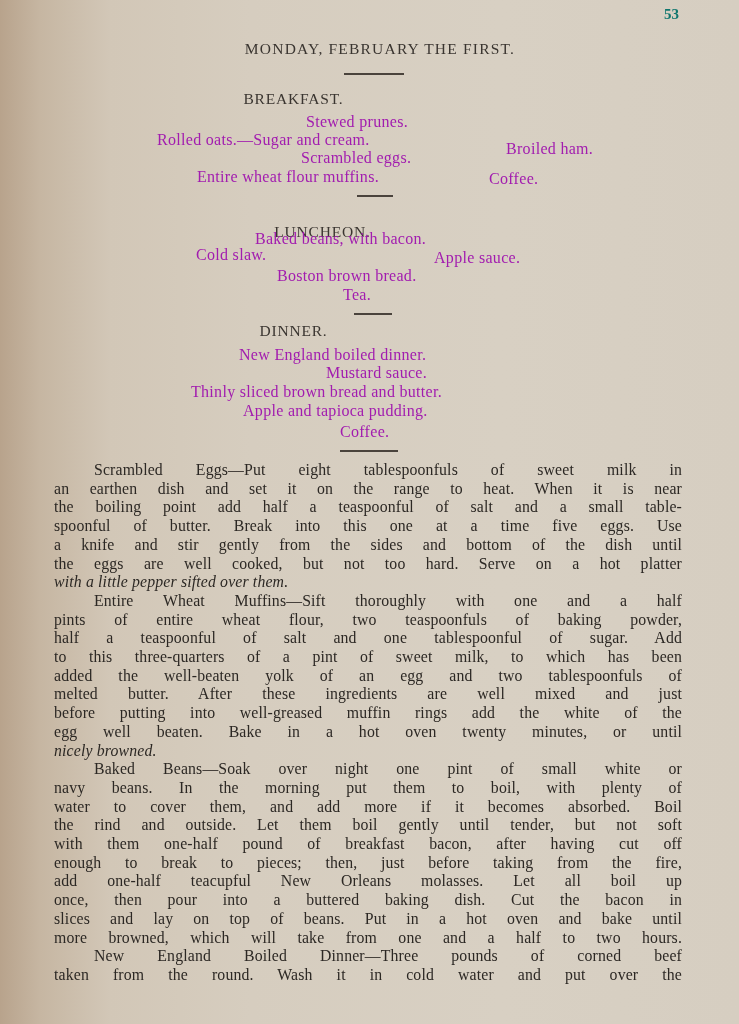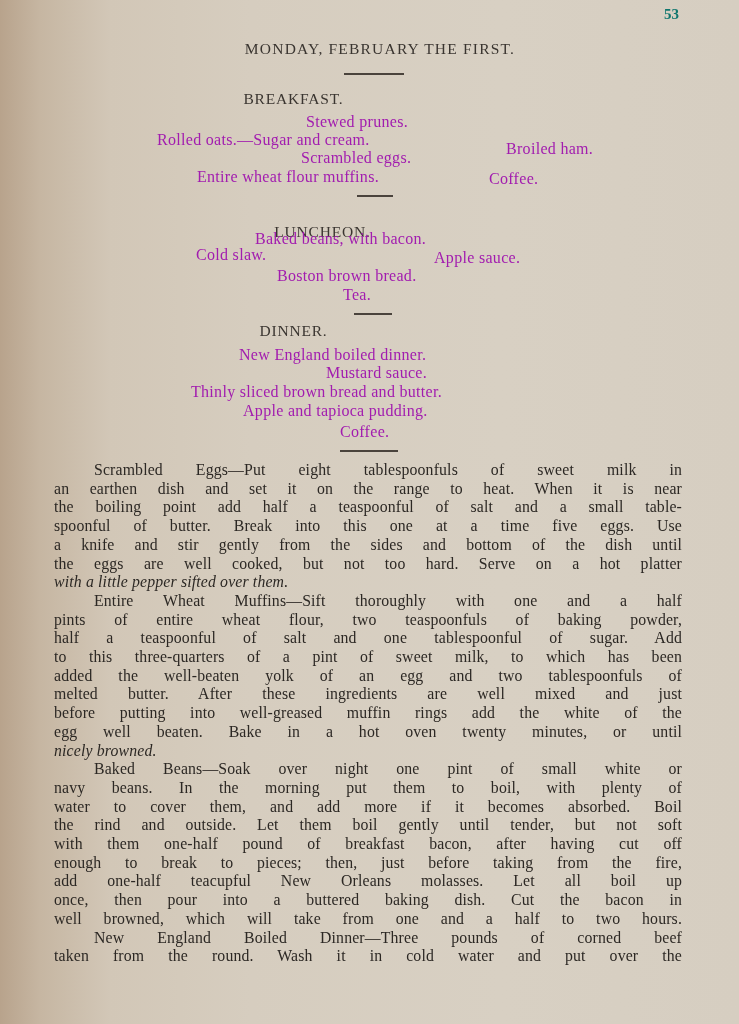--- a/index.html
+++ b/index.html
@@ -77,20 +77,21 @@
     </div>
     <div>
       <span class="line ind">Baked Beans—Soak over night one pint of small white or</span>
       <span class="line">navy beans.  In the morning put them to boil, with plenty of</span>
       <span class="line">water to cover them, and add more if it becomes absorbed.  Boil</span>
       <span class="line">the rind and outside. Let them boil gently until tender, but not soft</span>
       <span class="line">with them one-half pound of breakfast bacon, after having cut off</span>
       <span class="line">enough to break to pieces; then, just before taking from the fire,</span>
       <span class="line">add one-half teacupful New Orleans molasses.  Let all boil up</span>
       <span class="line">once, then pour into a buttered baking dish.  Cut the bacon in</span>
-      <span class="line">well browned, which will take from one and a half to two hours.</span>
+      <span class="line">slices and lay on top of beans.  Put in a hot oven and bake until</span>
+      <span class="line">more browned, which will take from one and a half to two hours.</span>
     </div>
     <div>
       <span class="line ind">New England Boiled Dinner—Three pounds of corned beef</span>
       <span class="line">taken from the round.  Wash it in cold water and put over the</span>
     </div>
   </div>
 </div>
 
 </body></html>

